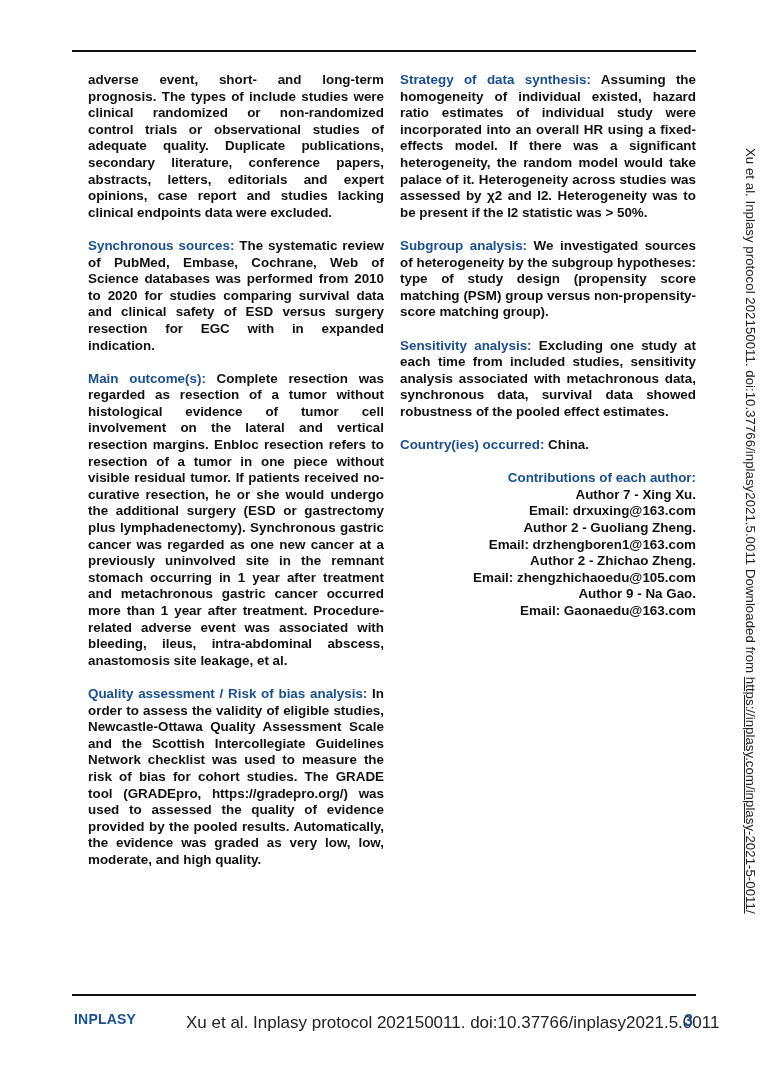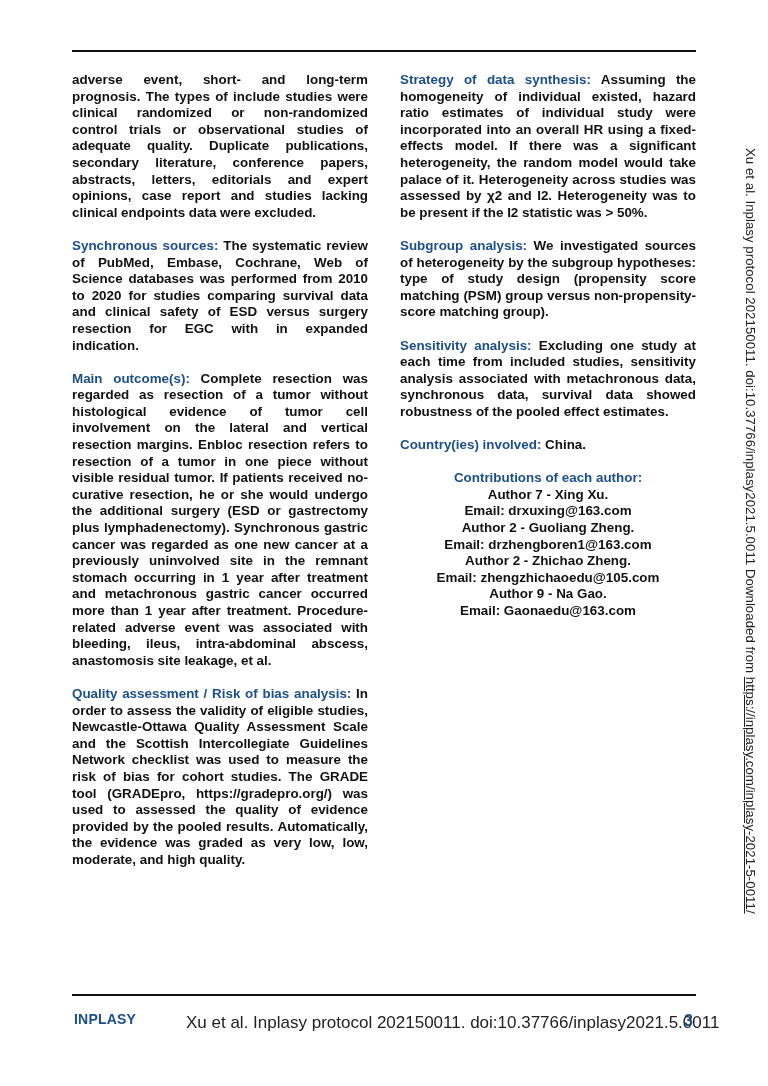--- a/index.html
+++ b/index.html
@@ -1,20 +1,20 @@
 <!DOCTYPE html>
 <html><head>
 <meta charset="utf-8">
 <style>
   html, body { margin: 0; padding: 0; background: #ffffff; }
   body { width: 768px; height: 1086px; position: relative; overflow: hidden; font-family: "Liberation Sans", sans-serif; color: #111111; }
   .rule-top { position: absolute; left: 72px; top: 50px; width: 624px; height: 2px; background: #111111; }
   .rule-bottom { position: absolute; left: 72px; top: 994px; width: 624px; height: 2px; background: #111111; }
   .col { position: absolute; top: 72px; width: 296px; font-size: 13.4px; line-height: 16.6px; font-weight: bold; text-align: justify; }
-  .col-left { left: 72px; }
+  .col-left { left: 88px; }
   .col-right { left: 400px; }
   .section { margin: 0 0 16.6px 0; }
   .heading { color: #1b4f8a; }
   .line { display: block; }
   .footer-brand { position: absolute; left: 74px; top: 1011px; font-size: 14px; font-weight: bold; color: #1b4f8a; letter-spacing: 0.2px; }
   .footer-cite { position: absolute; left: 186px; top: 1013px; font-size: 17px; color: #222222; }
   .footer-page { position: absolute; left: 684px; top: 1012px; font-size: 16px; font-weight: bold; color: #1b4f8a; }
   .side-note { position: absolute; left: 742px; top: 148px; width: 800px; transform-origin: 0 0; transform: rotate(90deg) translateY(-16px); font-size: 13.3px; color: #222222; white-space: nowrap; }
   .side-link { text-decoration: underline; }
 </style>
@@ -42,23 +42,23 @@
   <p class="section">
     <span class="heading">Strategy of data synthesis:</span><span> Assuming the homogeneity of individual existed, hazard ratio estimates of individual study were incorporated into an overall HR using a fixed-effects model. If there was a significant heterogeneity, the random model would take palace of it. Heterogeneity across studies was assessed by χ2 and I2. Heterogeneity was to be present if the I2 statistic was &gt; 50%.</span>
   </p>
   <p class="section">
     <span class="heading">Subgroup analysis:</span><span> We investigated sources of heterogeneity by the subgroup hypotheses: type of study design (propensity score matching (PSM) group versus non-propensity-score matching group).</span>
   </p>
   <p class="section">
     <span class="heading">Sensitivity analysis:</span><span> Excluding one study at each time from included studies, sensitivity analysis associated with metachronous data, synchronous data, survival data showed robustness of the pooled effect estimates.</span>
   </p>
   <p class="section">
-    <span class="heading">Country(ies) involved:</span><span> China.</span>
+    <span class="heading">Country(ies) occurred:</span><span> China.</span>
   </p>
-  <div class="section" style="text-align:center;">
+  <div class="section" style="text-align:right;">
     <span class="heading line">Contributions of each author:</span>
     <span class="line">Author 7 - Xing Xu.</span>
     <span class="line">Email: drxuxing@163.com</span>
     <span class="line">Author 2 - Guoliang Zheng.</span>
     <span class="line">Email: drzhengboren1@163.com</span>
     <span class="line">Author 2 - Zhichao Zheng.</span>
     <span class="line">Email: zhengzhichaoedu@105.com</span>
     <span class="line">Author 9 - Na Gao.</span>
     <span class="line">Email: Gaonaedu@163.com</span>
   </div>

